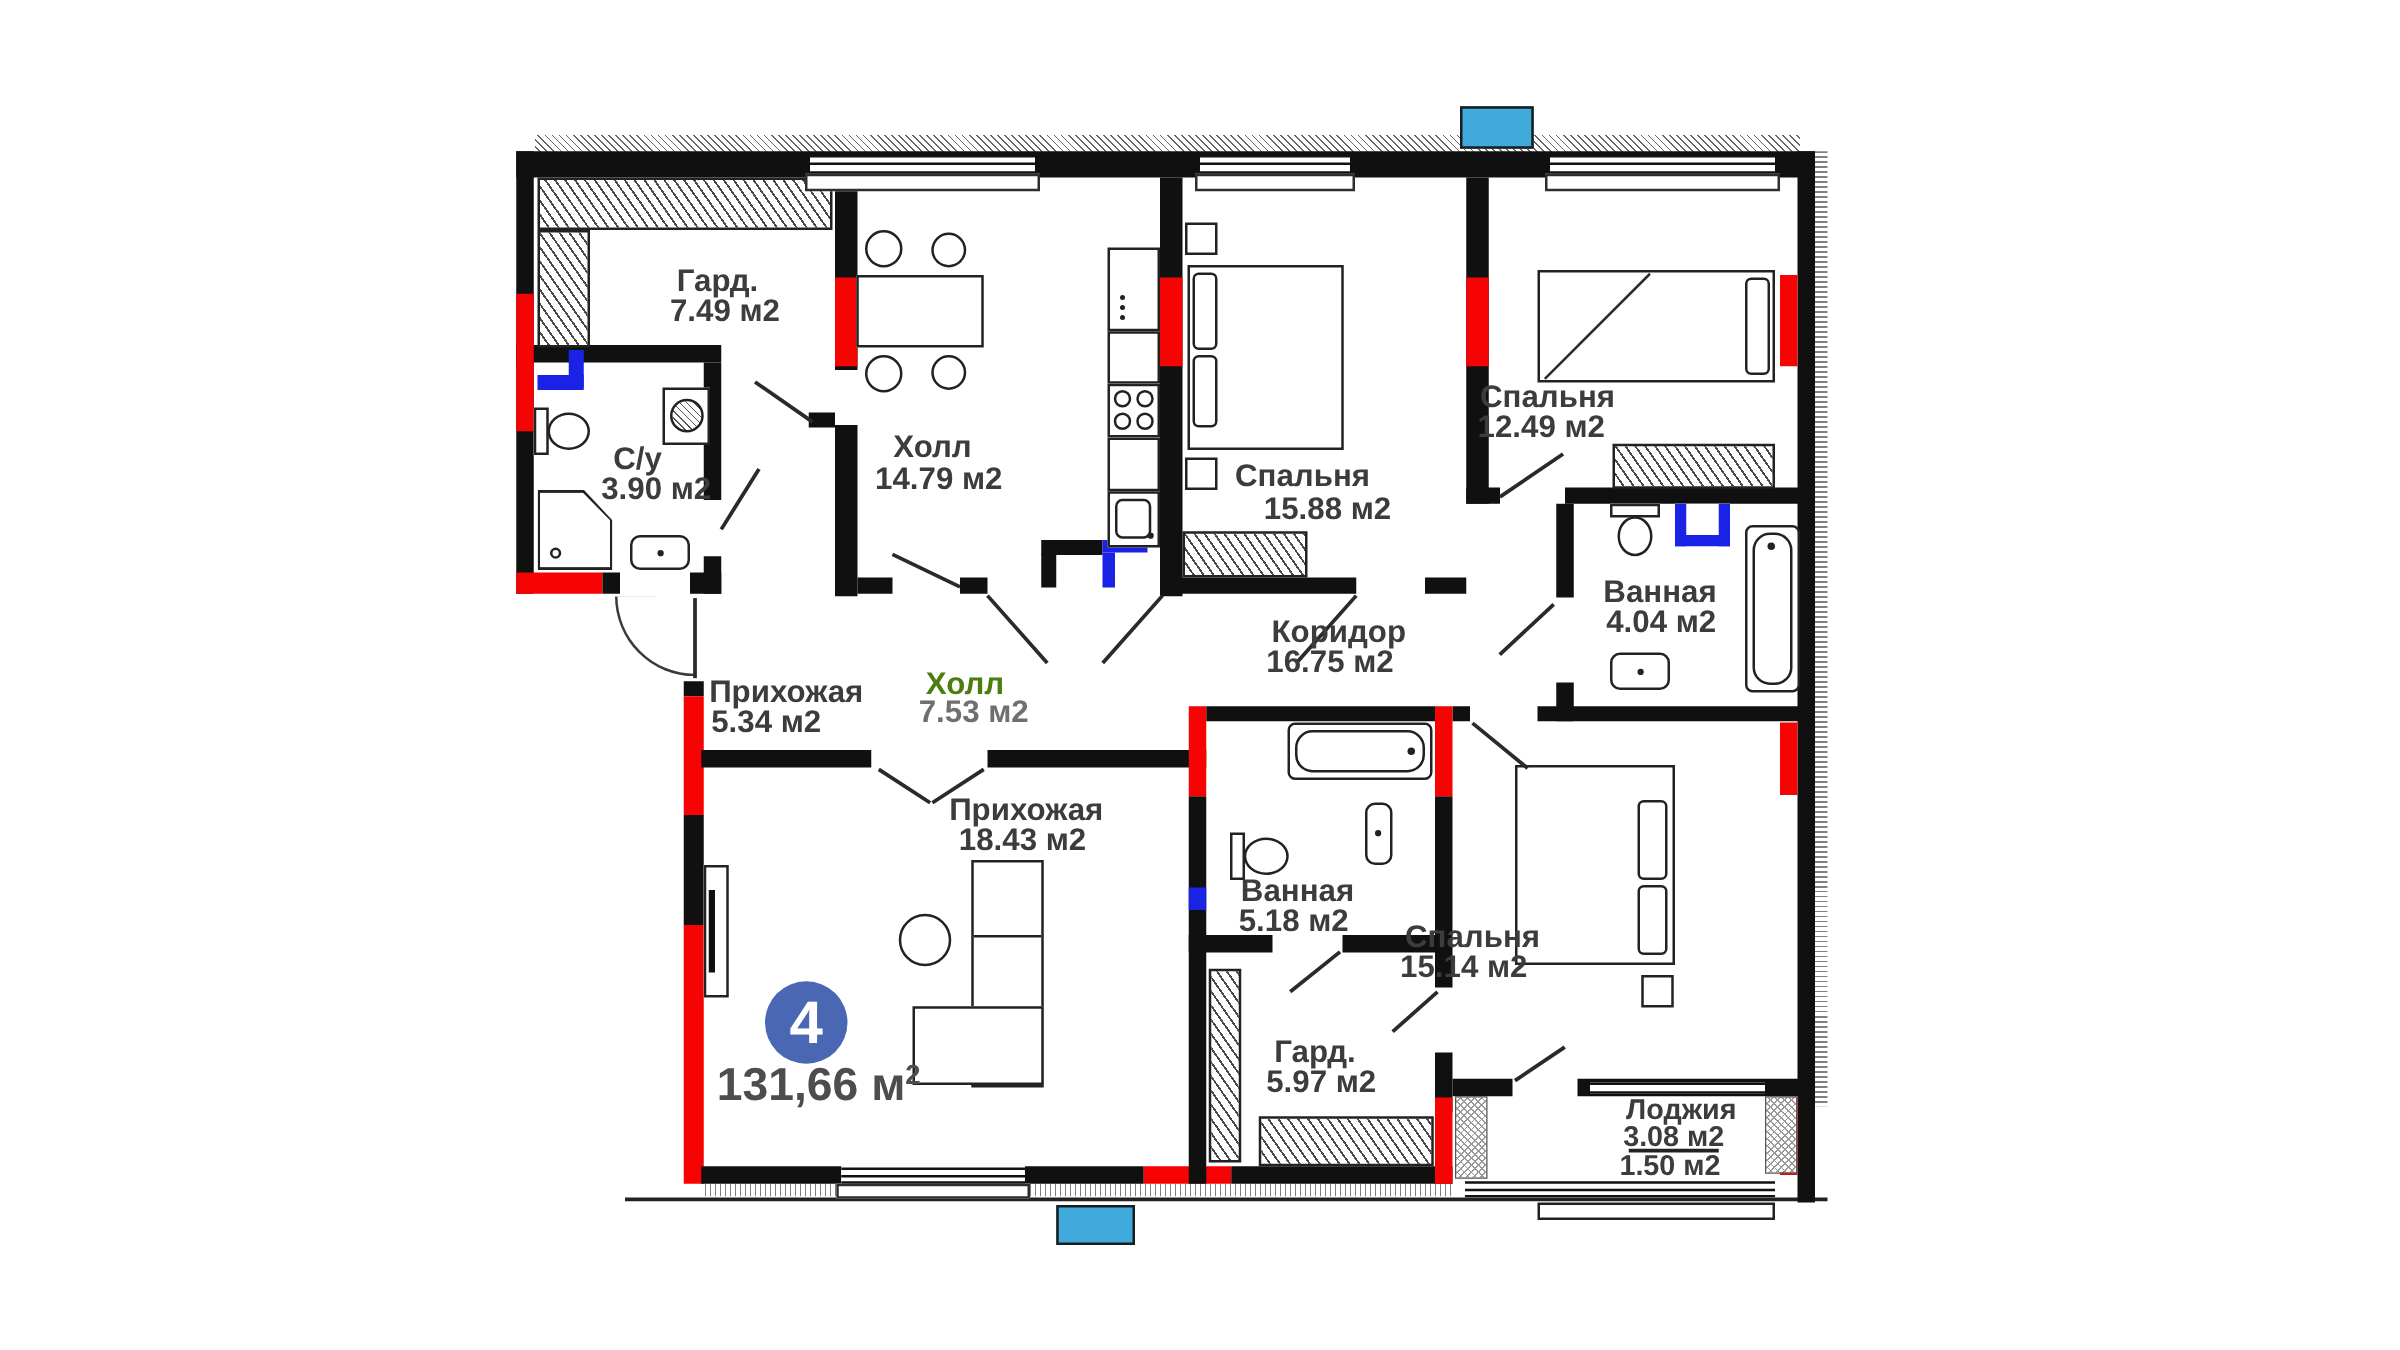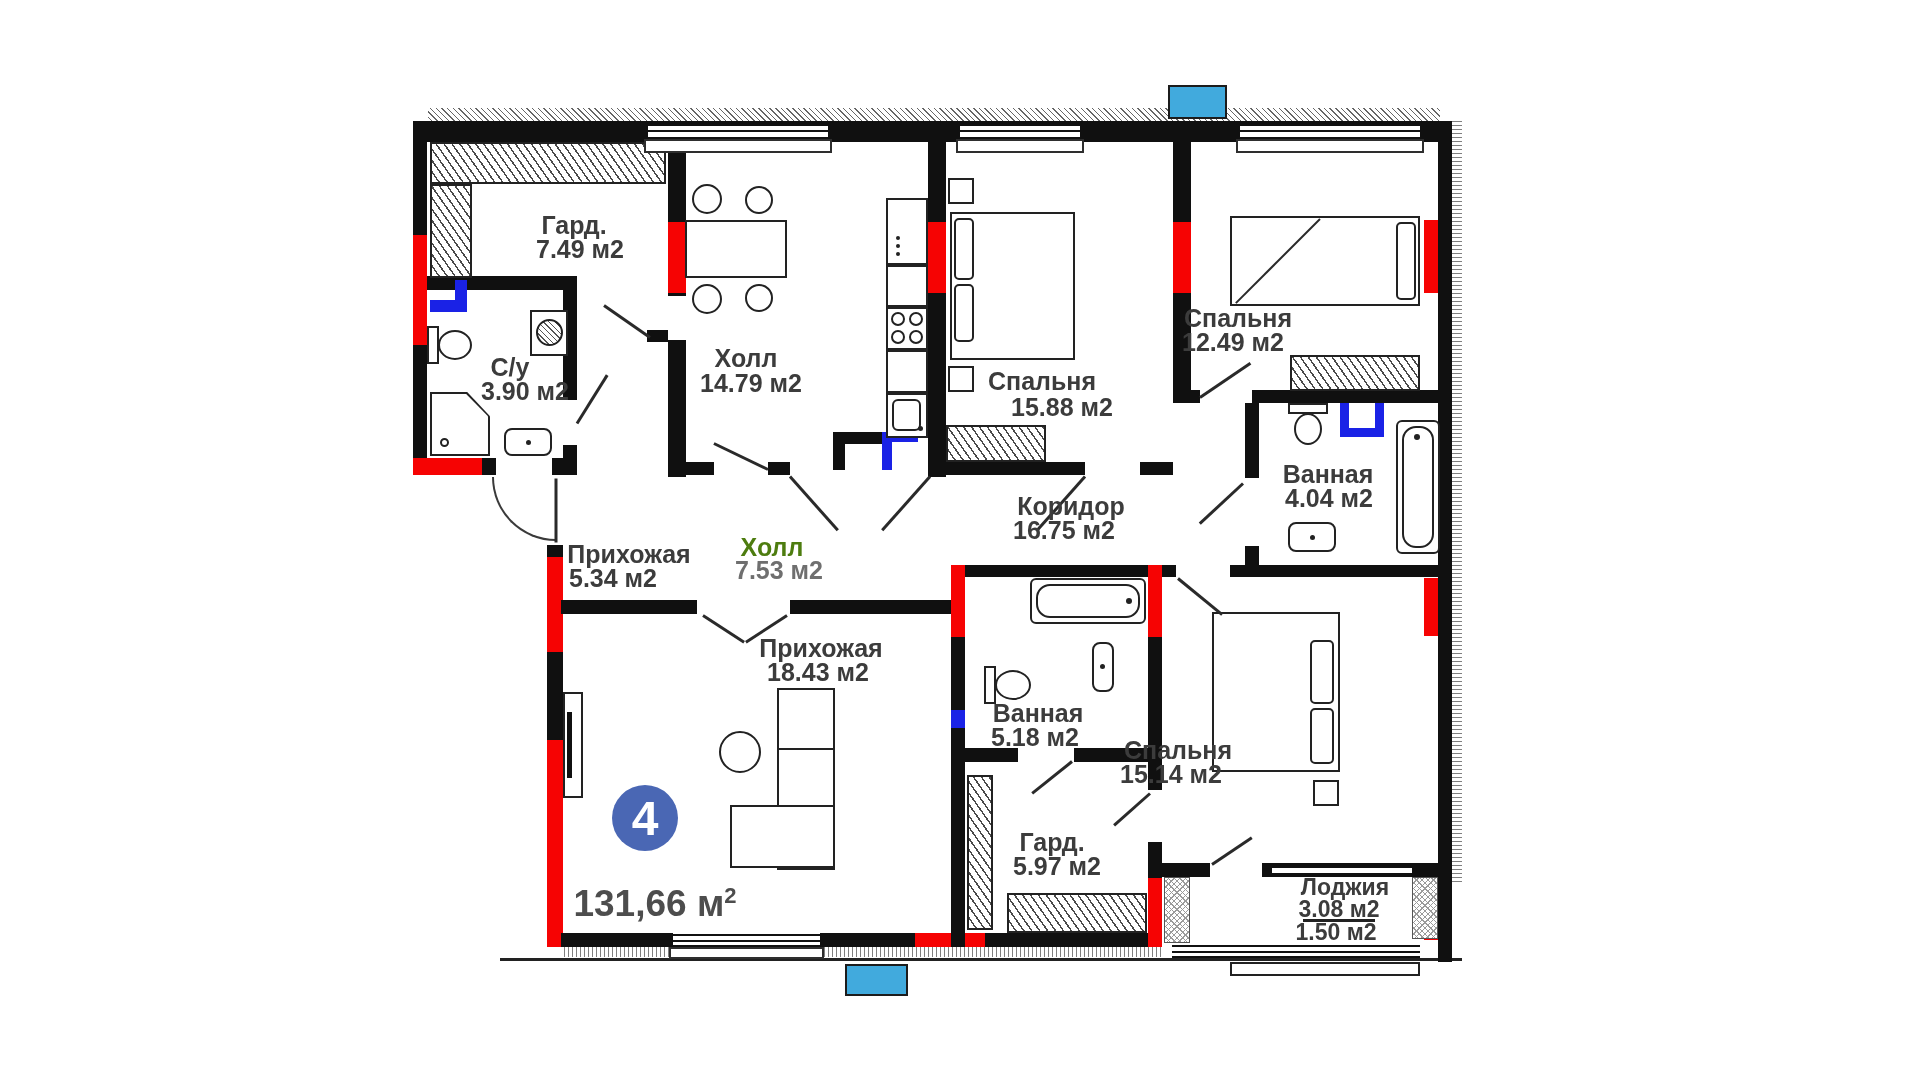--- a/index.html
+++ b/index.html
@@ -272,18 +272,18 @@
   <div class="a lbl" style="left:1178px;top:750px;">Спальня</div>
   <div class="a lbl" style="left:1171px;top:774px;">15.14 м2</div>
   <div class="a lbl lg" style="left:1345px;top:887px;">Лоджия</div>
   <div class="a lbl lg" style="left:1339px;top:909px;">3.08 м2</div>
   <div class="a ln" style="left:1303px;top:919px;width:72px;height:3px;z-index:20;"></div>
   <div class="a lbl lg" style="left:1336px;top:932px;">1.50 м2</div>
 
   <div class="a badge" style="left:612px;top:785px;width:66px;height:66px;">
     <span>4</span>
   </div>
-  <div class="a total" style="left:655px;top:904px;">
+  <div class="a total" style="left:655px;top:868px;">
     <span>131,66 м</span><sup>2</sup>
   </div>
 
 
 </div>
 
 </body></html>

